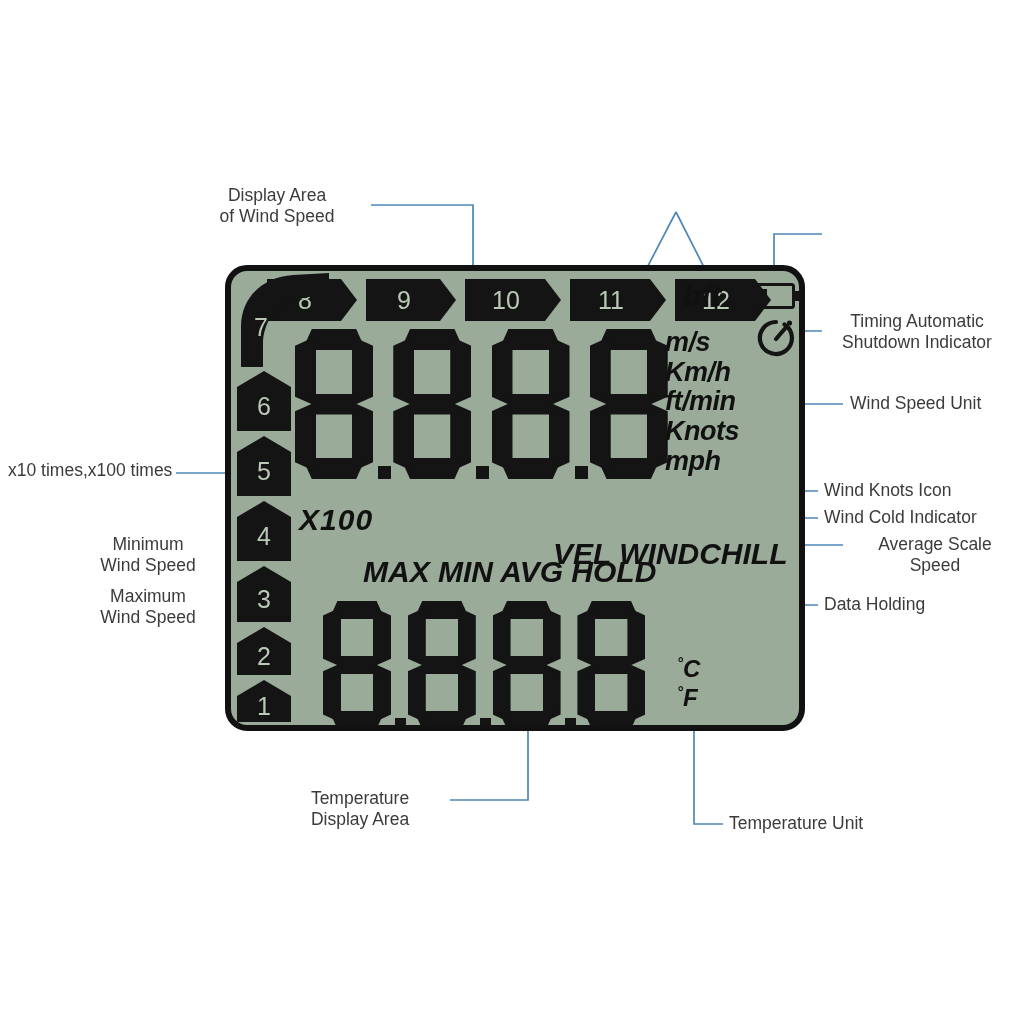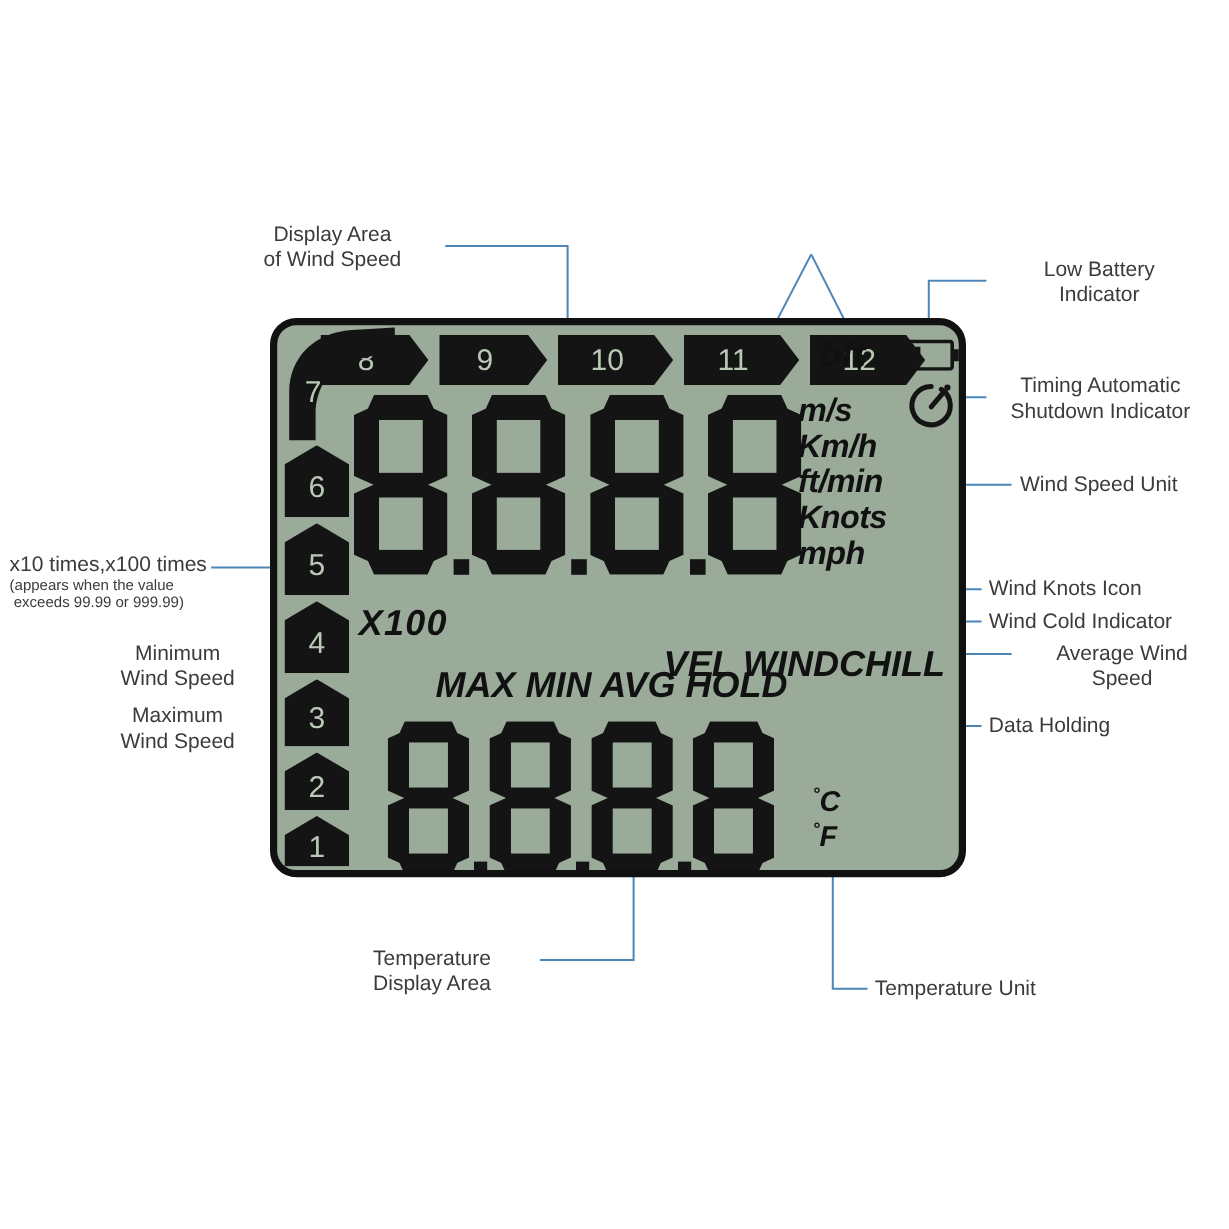--- a/index.html
+++ b/index.html
@@ -115,41 +115,37 @@
       <path d="M450 800 H528 V727"></path>
 
       <path d="M723 824 H694 V727"></path>
     </g>
   </svg>
 
   <div class="anno r" style="left:183px;top:185px;width:188px;">Display Area
 of Wind Speed</div>
 
 
-  <div class="anno c" style="left:826px;top:214px;width:180px;">Low Battery
-Indicator</div>
 
   <div class="anno c" style="left:822px;top:311px;width:190px;">Timing Automatic
 Shutdown Indicator</div>
 
   <div class="anno l" style="left:850px;top:393px;width:180px;">Wind Speed Unit</div>
 
   <div class="anno l" style="left:824px;top:480px;width:190px;">Wind Knots Icon</div>
 
   <div class="anno l" style="left:824px;top:507px;width:200px;">Wind Cold Indicator</div>
 
-  <div class="anno c" style="left:850px;top:534px;width:170px;">Average Wind
+  <div class="anno c" style="left:850px;top:534px;width:170px;">Average Scale
 Speed</div>
 
   <div class="anno l" style="left:824px;top:594px;width:190px;">Data Holding</div>
 
   <div style="position:absolute;left:8px;top:460px;width:170px;text-align:left;">
     <div class="anno" style="position:static;">x10 times,x100 times</div>
-    <div class="anno-sub" style="white-space:pre;">(appears when the value
- exceeds 99.99 or 999.99)</div>
   </div>
 
   <div class="anno r" style="left:48px;top:534px;width:200px;">Minimum
 Wind Speed</div>
 
   <div class="anno r" style="left:48px;top:586px;width:200px;">Maximum
 Wind Speed</div>
 
   <div class="anno r" style="left:270px;top:788px;width:180px;">Temperature
 Display Area</div>

